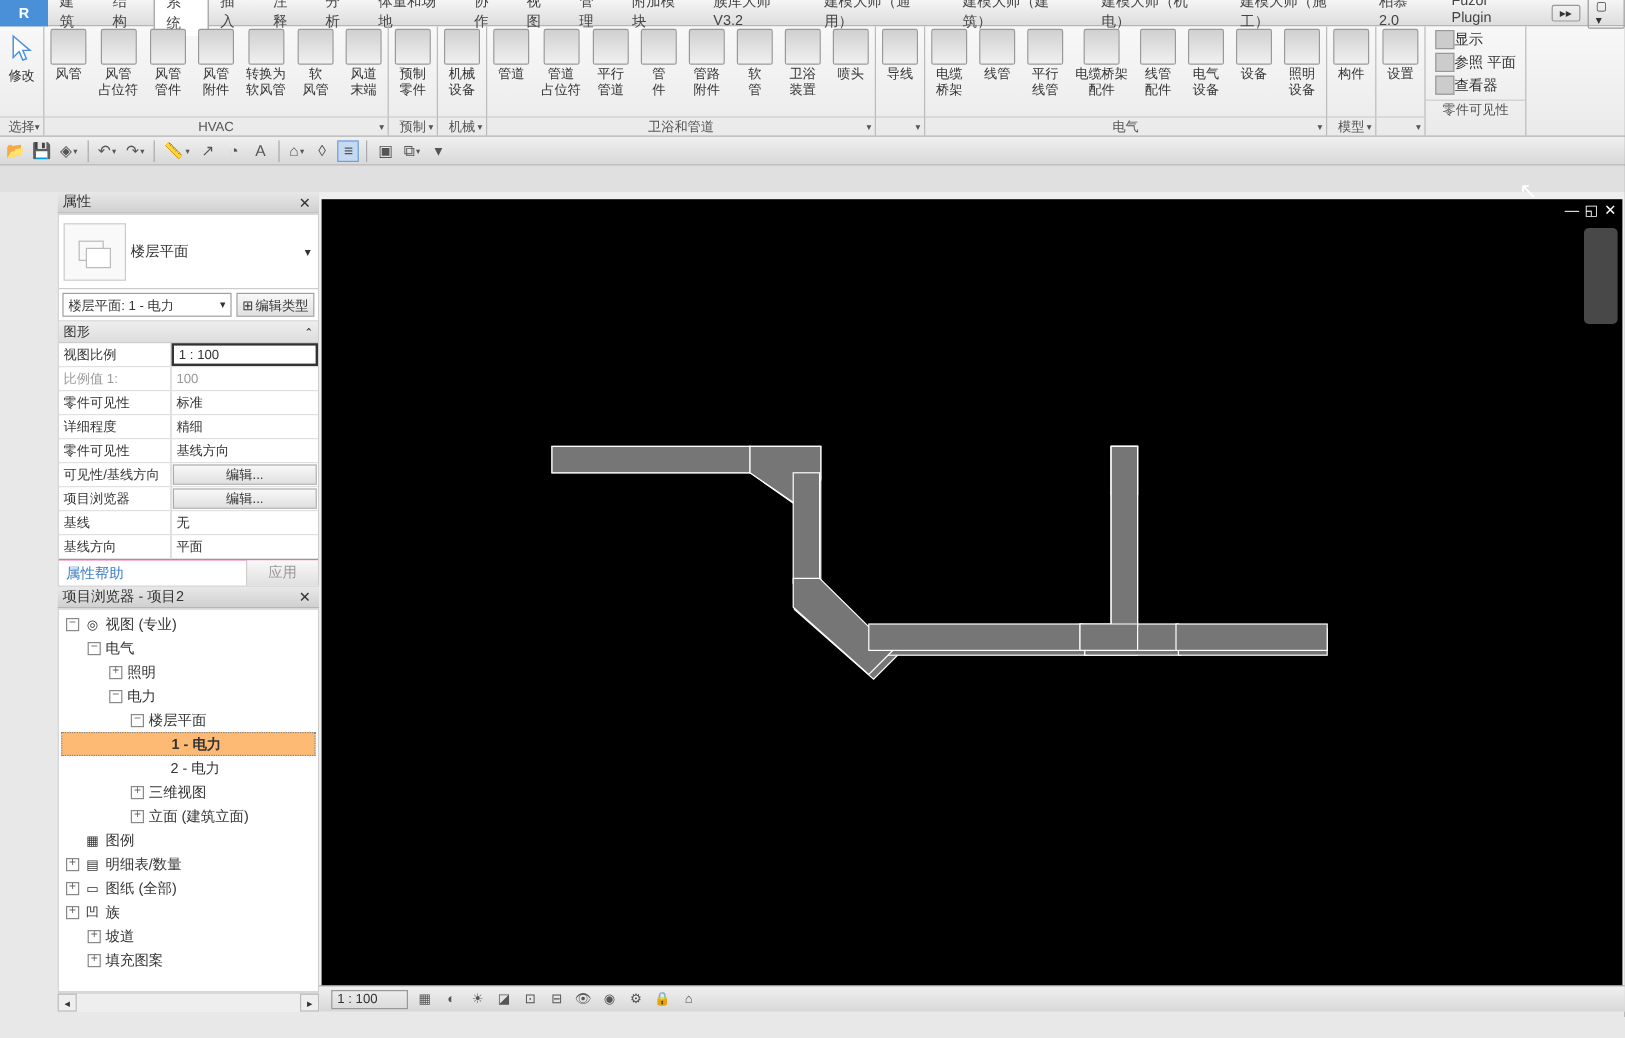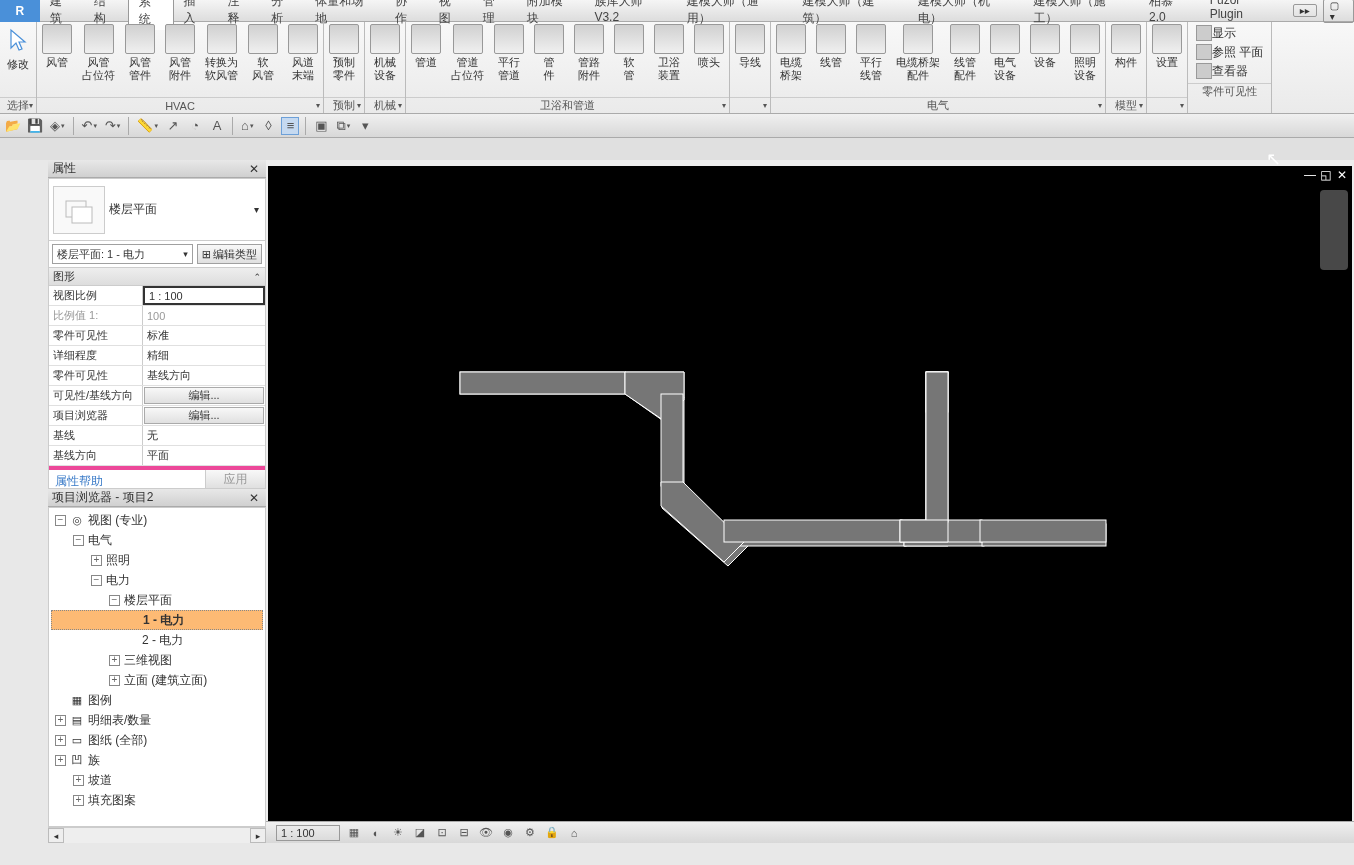--- a/index.html
+++ b/index.html
@@ -54,21 +54,21 @@
 .instance-select { flex: 1; height: 20px; border: 1px solid #a0a0a0; background: #fff; font-size: 11px; padding: 0 4px; display:flex; align-items:center; justify-content:space-between; }
 .edit-type-btn { margin-left: 4px; height: 20px; padding: 0 4px; border: 1px solid #a0a0a0; background: linear-gradient(#f8f8f8,#e0e0e0); font-size: 11px; display:flex; align-items:center; gap:2px; }
 .cat-header { height: 18px; background: linear-gradient(#eee,#ddd); display: flex; align-items: center; justify-content: space-between; padding: 0 4px; font-size: 11px; border-bottom: 1px solid #ccc; }
 .cat-header .chev { font-size: 9px; }
 .prop-row { display: flex; height: 20px; border-bottom: 1px solid #e0e0e0; font-size: 11px; }
 .prop-row .k { width: 94px; padding: 2px 4px; border-right: 1px solid #ccc; display:flex; align-items:center; }
 .prop-row .v { flex: 1; padding: 2px 4px; display:flex; align-items:center; }
 .prop-row .v.input { border: 2px solid #333; }
 .prop-row .v.disabled { color: #999; }
 .prop-row .v.btn { background: linear-gradient(#f8f8f8,#e0e0e0); border: 1px solid #aaa; justify-content: center; margin: 1px; }
-.props-footer { height: 22px; display: flex; border-top: 4px solid #ec4899; }
+.props-footer { height: 22px; display: flex; border-top: 1px solid #ec4899; }
 .props-footer .help { flex: 1; padding: 3px 6px; color: #3a7bc8; cursor: default; }
 .props-footer .apply { width: 60px; border-left: 1px solid #ccc; background: linear-gradient(#f8f8f8,#e0e0e0); display:flex; align-items:center; justify-content:center; color: #999; }
 
 .browser-body { flex: 1; background: #fff; border: 1px solid #ccc; overflow: auto; }
 .tree { padding: 2px; font-size: 12px; }
 .tree-node { display: flex; align-items: center; height: 20px; white-space: nowrap; cursor: default; }
 .tree-node .tog { width: 11px; height: 11px; border: 1px solid #888; display: inline-flex; align-items: center; justify-content: center; font-size: 10px; line-height: 1; margin-right: 4px; color: #666; }
 .tree-node .spacer-tog { width: 11px; margin-right: 4px; }
 .tree-node .nico { width: 14px; height: 14px; margin-right: 4px; display:inline-flex; align-items:center; justify-content:center; font-size:11px; }
 .tree-node.selected { background: #fdba74; border: 1px dotted #888; font-weight: bold; }

